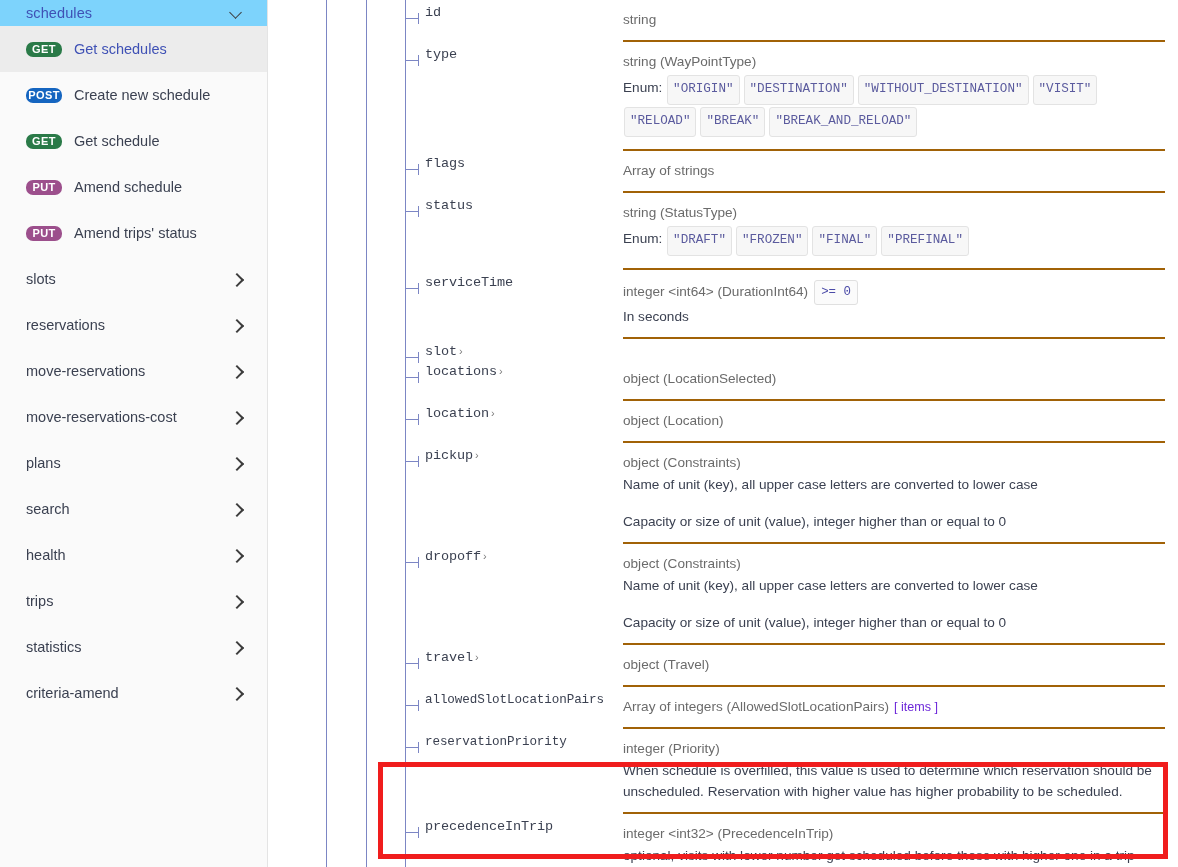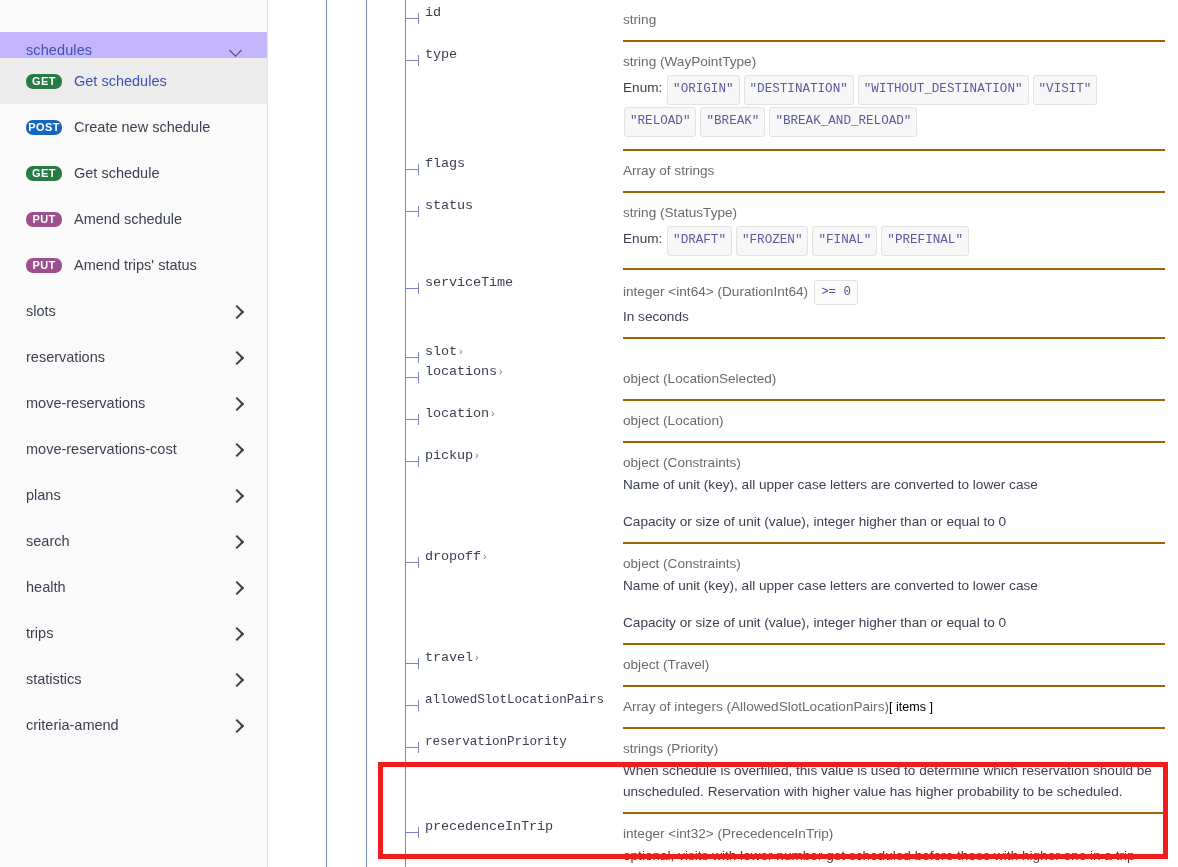--- a/index.html
+++ b/index.html
@@ -16,26 +16,25 @@
   #sidebar {
     width: 268px; height: 867px;
     background: #fafafa;
     border-right: 1px solid #e4e4e4;
     flex: 0 0 268px;
     position: relative;
     overflow: hidden;
   }
   .tag-header {
     height: 26px;
-    background: #c4b5fd;
-    display: flex; align-items: flex-end;
+    background: #7dd3fc;
+    display: flex; align-items: center;
     padding: 0 24px 0 26px;
     justify-content: space-between;
     position: relative;
-    margin-top: 32px;
   }
   .tag-header .tag-name {
     color: #3f51b5;
     font-size: 14.5px;
     letter-spacing: .1px;
   }
   .chev-down {
     width: 13px; height: 13px;
     position: relative;
     display: inline-block;
@@ -210,22 +209,23 @@
     border: 1px solid #e0e0e0;
     border-radius: 3px;
     padding: 1px 6px 2px;
     margin-left: 6px;
     font-family: "Liberation Mono", monospace;
     font-size: 12.4px;
     color: #4b4ba8;
     vertical-align: 1px;
   }
   .items-tag {
-    color: #000000;
+    color: #6d28d9;
     font-size: 12.6px;
+    padding-left: 5px;
   }
 
   
   #redbox {
     position: absolute;
     left: 378px; top: 762px;
     width: 790px; height: 97px;
     border: 5px solid #f01d1d;
     pointer-events: none;
     z-index: 30;
@@ -388,21 +388,21 @@
         </div>
         <div class="prow">
           <div class="namecell"><span class="pname wide">allowedSlotLocationPairs</span></div>
           <div class="valcell">
             <div class="vtype"><span>Array of integers (AllowedSlotLocationPairs)</span><span class="items-tag">[ items ]</span></div>
           </div>
         </div>
         <div class="prow">
           <div class="namecell"><span class="pname wide">reservationPriority</span></div>
           <div class="valcell">
-            <div class="vtype"><span>strings (Priority)</span></div>
+            <div class="vtype"><span>integer (Priority)</span></div>
             <div class="vdesc">When schedule is overfilled, this value is used to determine which reservation should be unscheduled. Reservation with higher value has higher probability to be scheduled.</div>
           </div>
         </div>
         <div class="prow">
           <div class="namecell"><span class="pname">precedenceInTrip</span></div>
           <div class="valcell">
             <div class="vtype"><span>integer &lt;int32&gt; (PrecedenceInTrip)</span></div>
             <div class="vdesc">optional, visits with lower number get scheduled before those with higher one in a trip</div>
           </div>
         </div>

